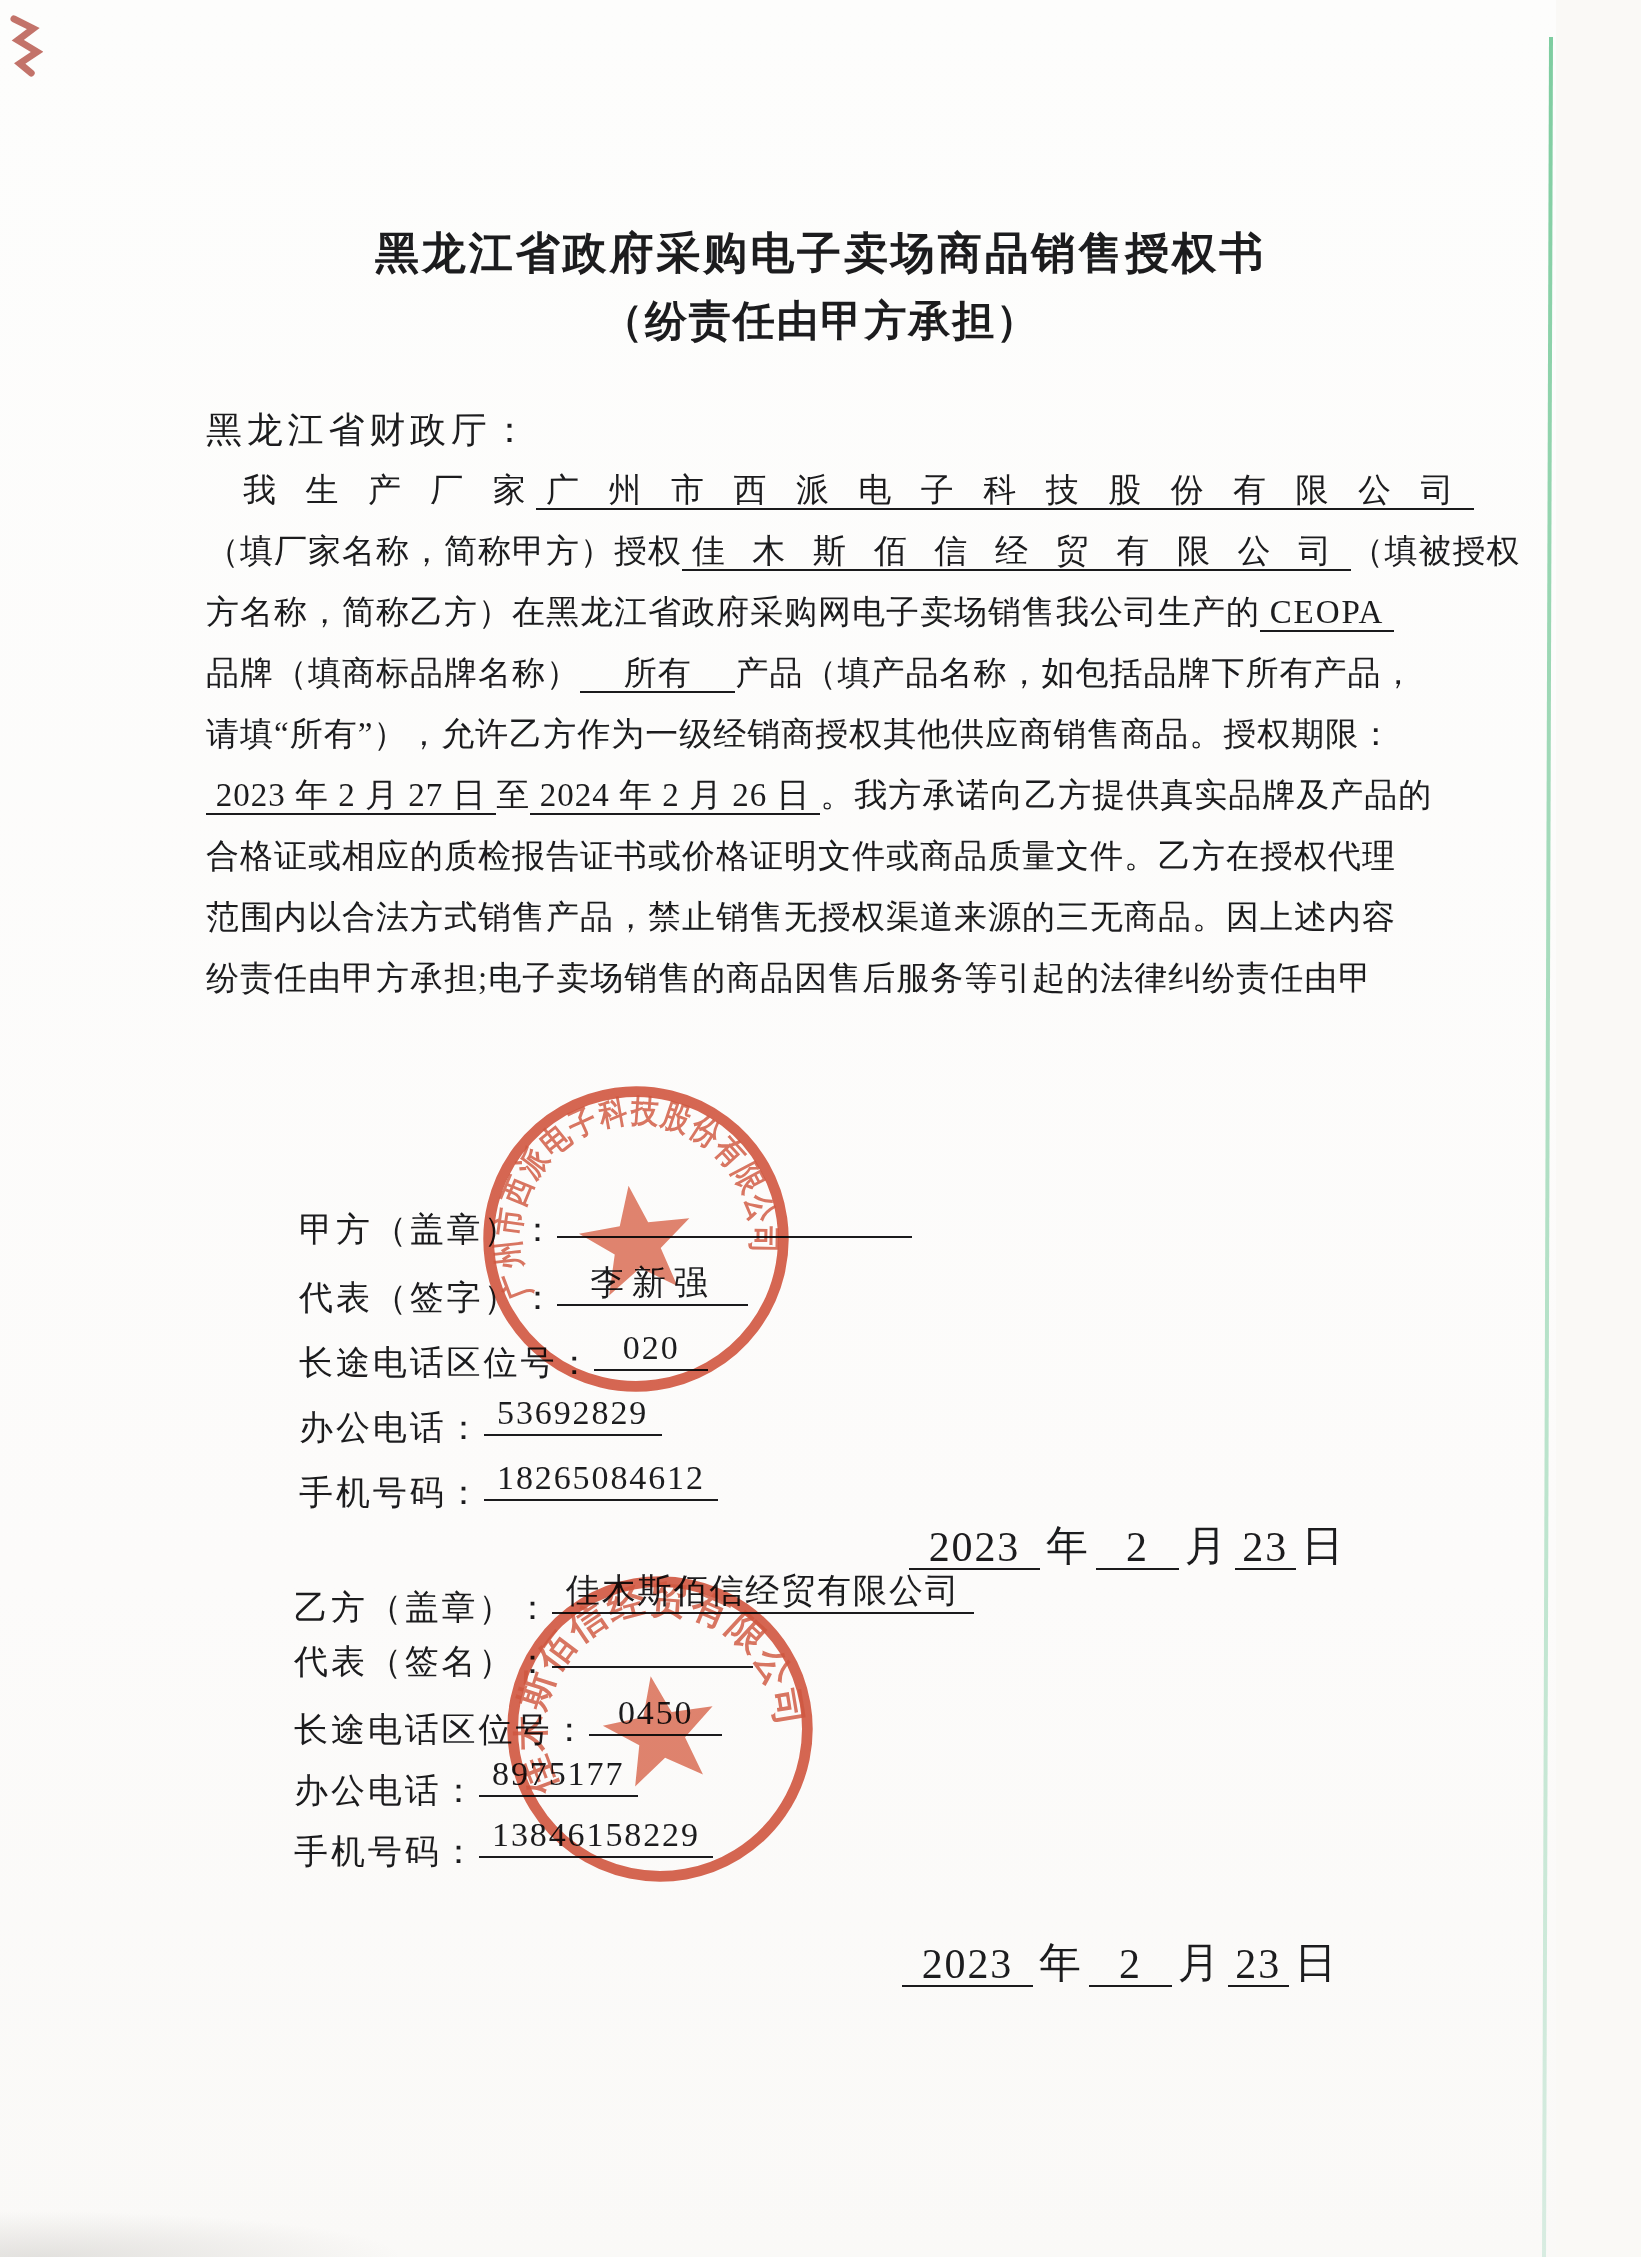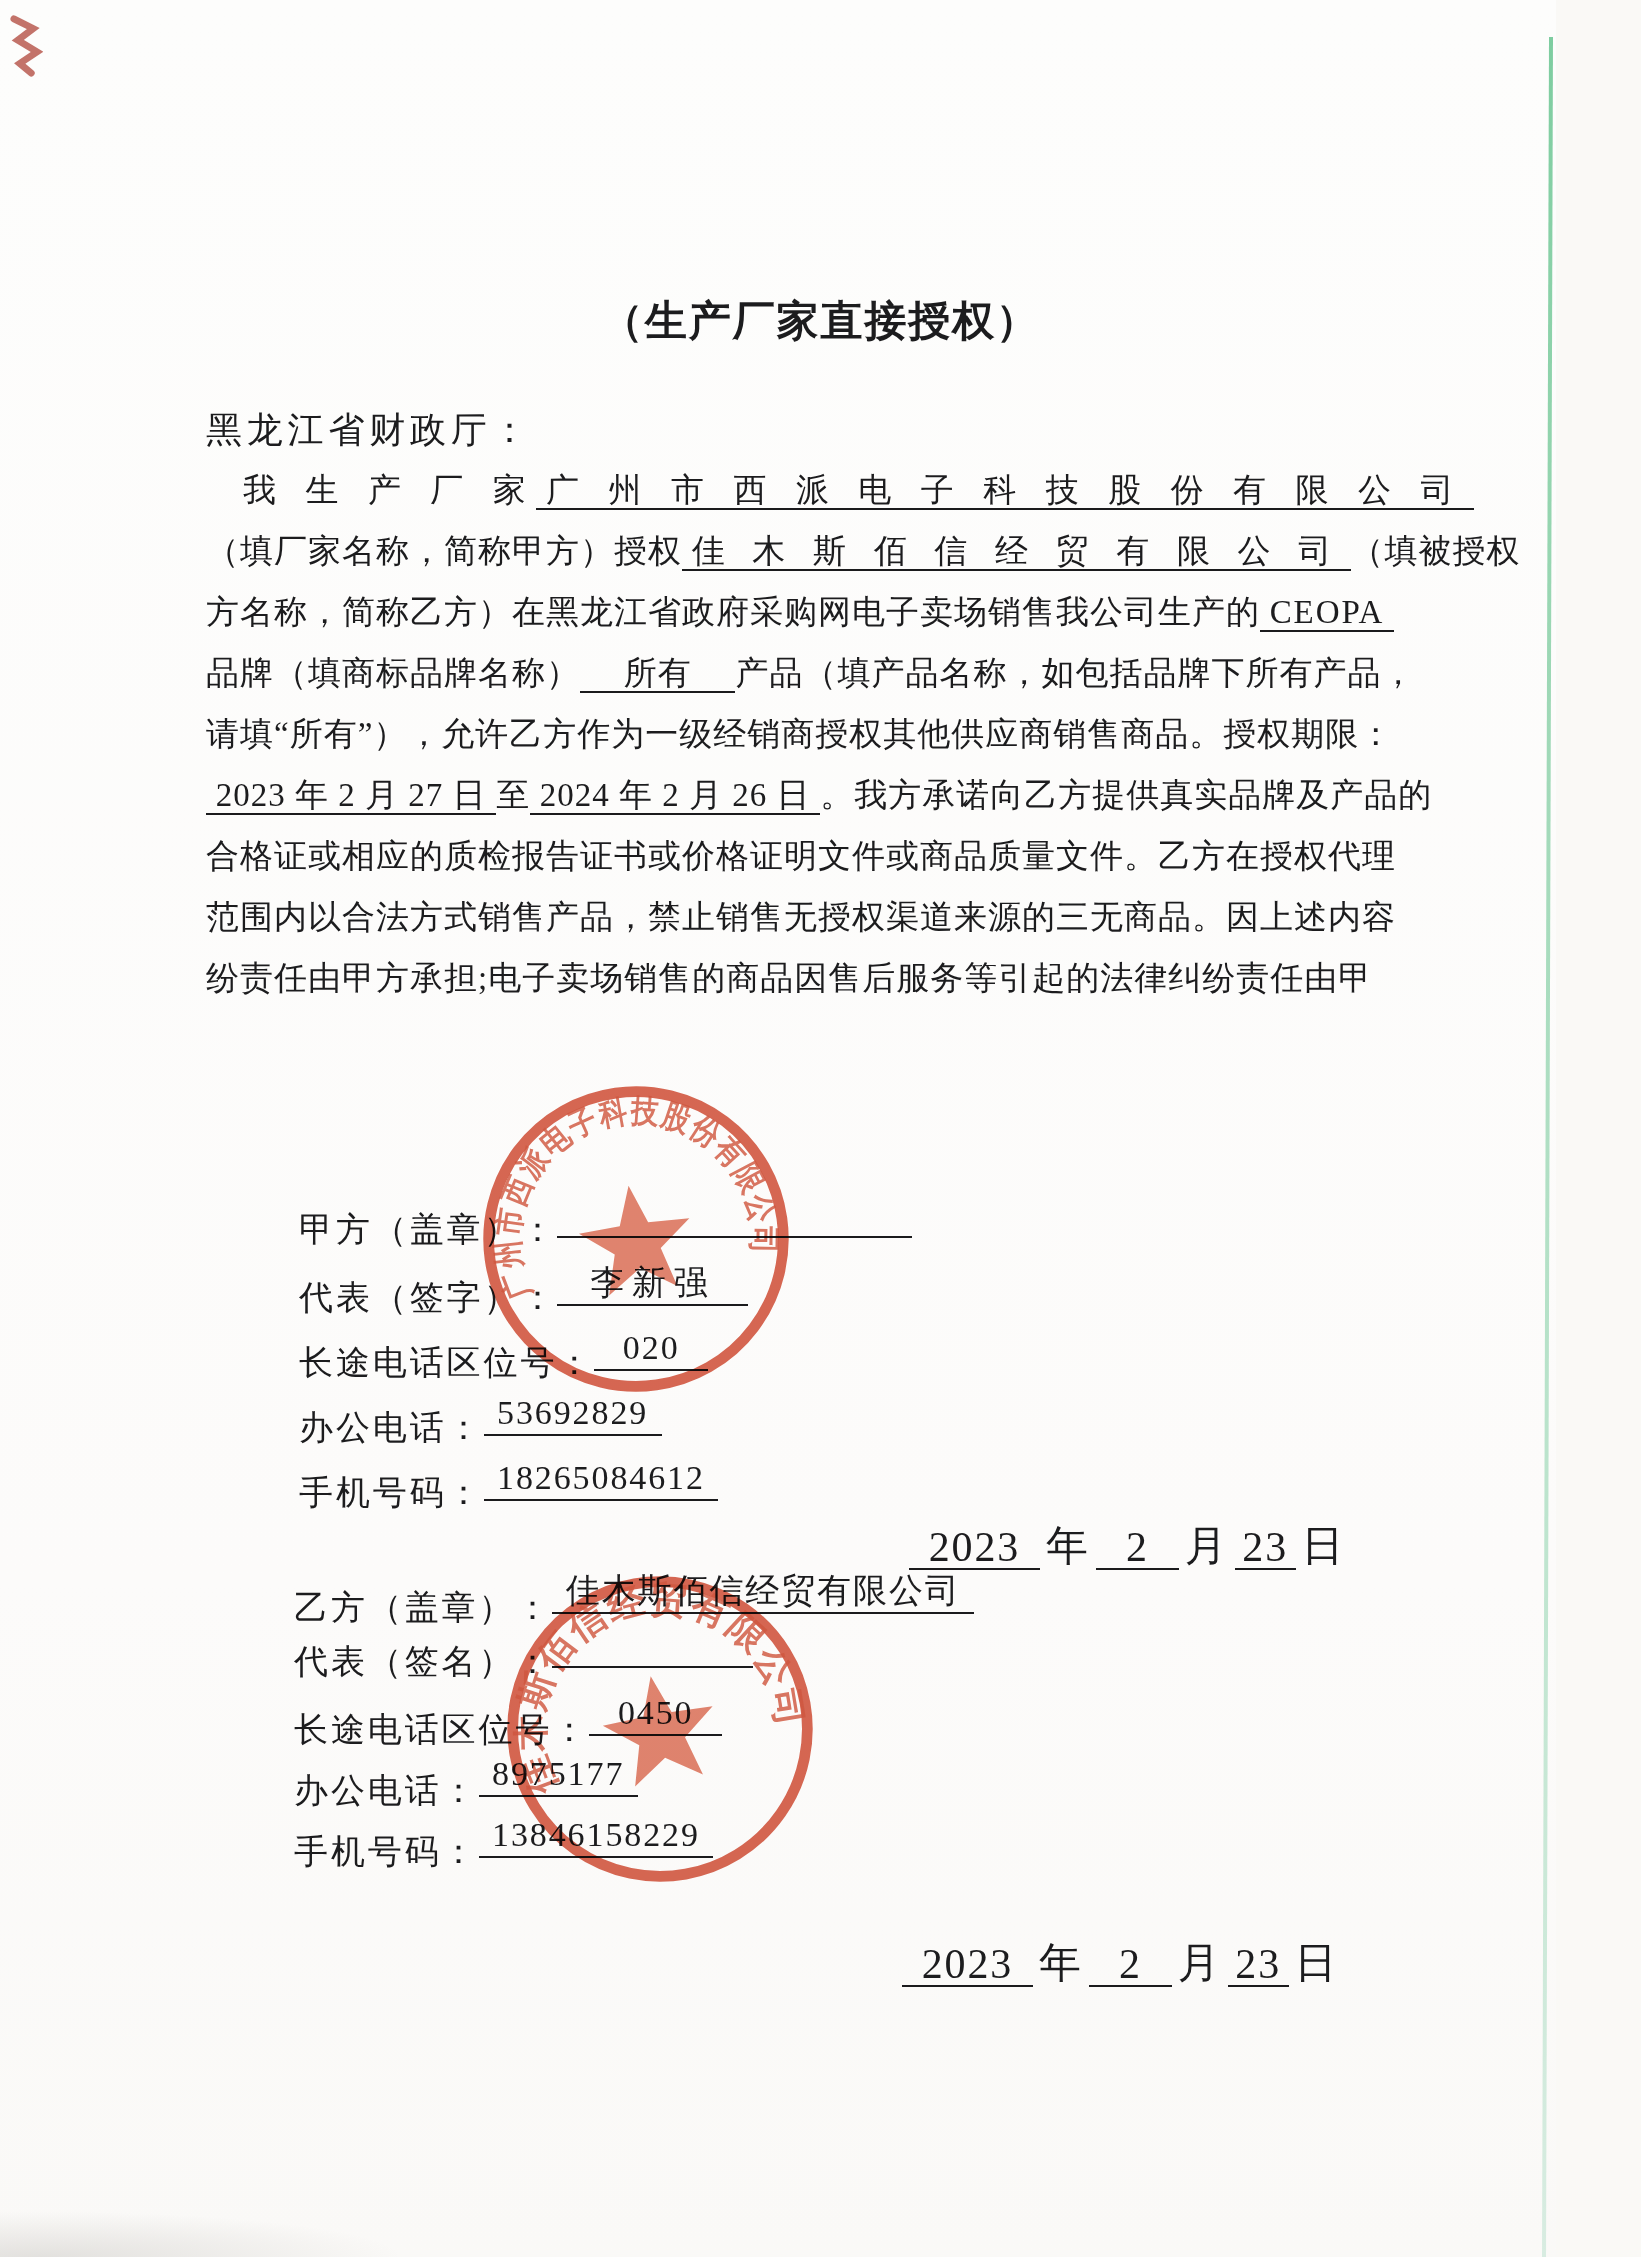--- a/index.html
+++ b/index.html
@@ -82,21 +82,22 @@
 
 <div class="page">
 
   <div class="scan-right-strip"></div>
   <div class="scan-edge-line"></div>
   <div class="bottom-shadow"></div>
   <svg class="corner-mark" width="35" height="62" viewBox="0 0 36 64">
     <path d="M6,4 L26,14 L10,26 L30,38 L12,50 L24,60" fill="none" stroke="#a83226" stroke-width="7" stroke-linecap="round" opacity="0.8"></path>
   </svg>
 
-  <h2 class="doc-subtitle">（生产厂家直接授权）</h2>
+  <h1 class="doc-title">黑龙江省政府采购电子卖场商品销售授权书</h1>
+  <h2 class="doc-subtitle">（纷责任由甲方承担）</h2>
 
   <div class="salutation">黑龙江省财政厅：</div>
 
   <div class="body-text" id="bodyText">
       <div class="body-line"><span>我 生 产 厂 家</span><span class="u">广 州 市 西 派 电 子 科 技 股 份 有 限 公 司</span></div>
       <div class="body-line"><span>（填厂家名称，简称甲方）授权</span><span class="u">佳 木 斯 佰 信 经 贸 有 限 公 司</span><span>（填被授权</span></div>
       <div class="body-line"><span>方名称，简称乙方）在黑龙江省政府采购网电子卖场销售我公司生产的</span><span class="u">CEOPA</span></div>
       <div class="body-line"><span>品牌（填商标品牌名称）</span><span class="u">　所有　</span><span>产品（填产品名称，如包括品牌下所有产品，</span></div>
       <div class="body-line"><span>请填“所有”），允许乙方作为一级经销商授权其他供应商销售商品。授权期限：</span></div>
       <div class="body-line"><span class="u">2023 年 2 月 27 日</span><span>至</span><span class="u">2024 年 2 月 26 日</span><span>。我方承诺向乙方提供真实品牌及产品的</span></div>

